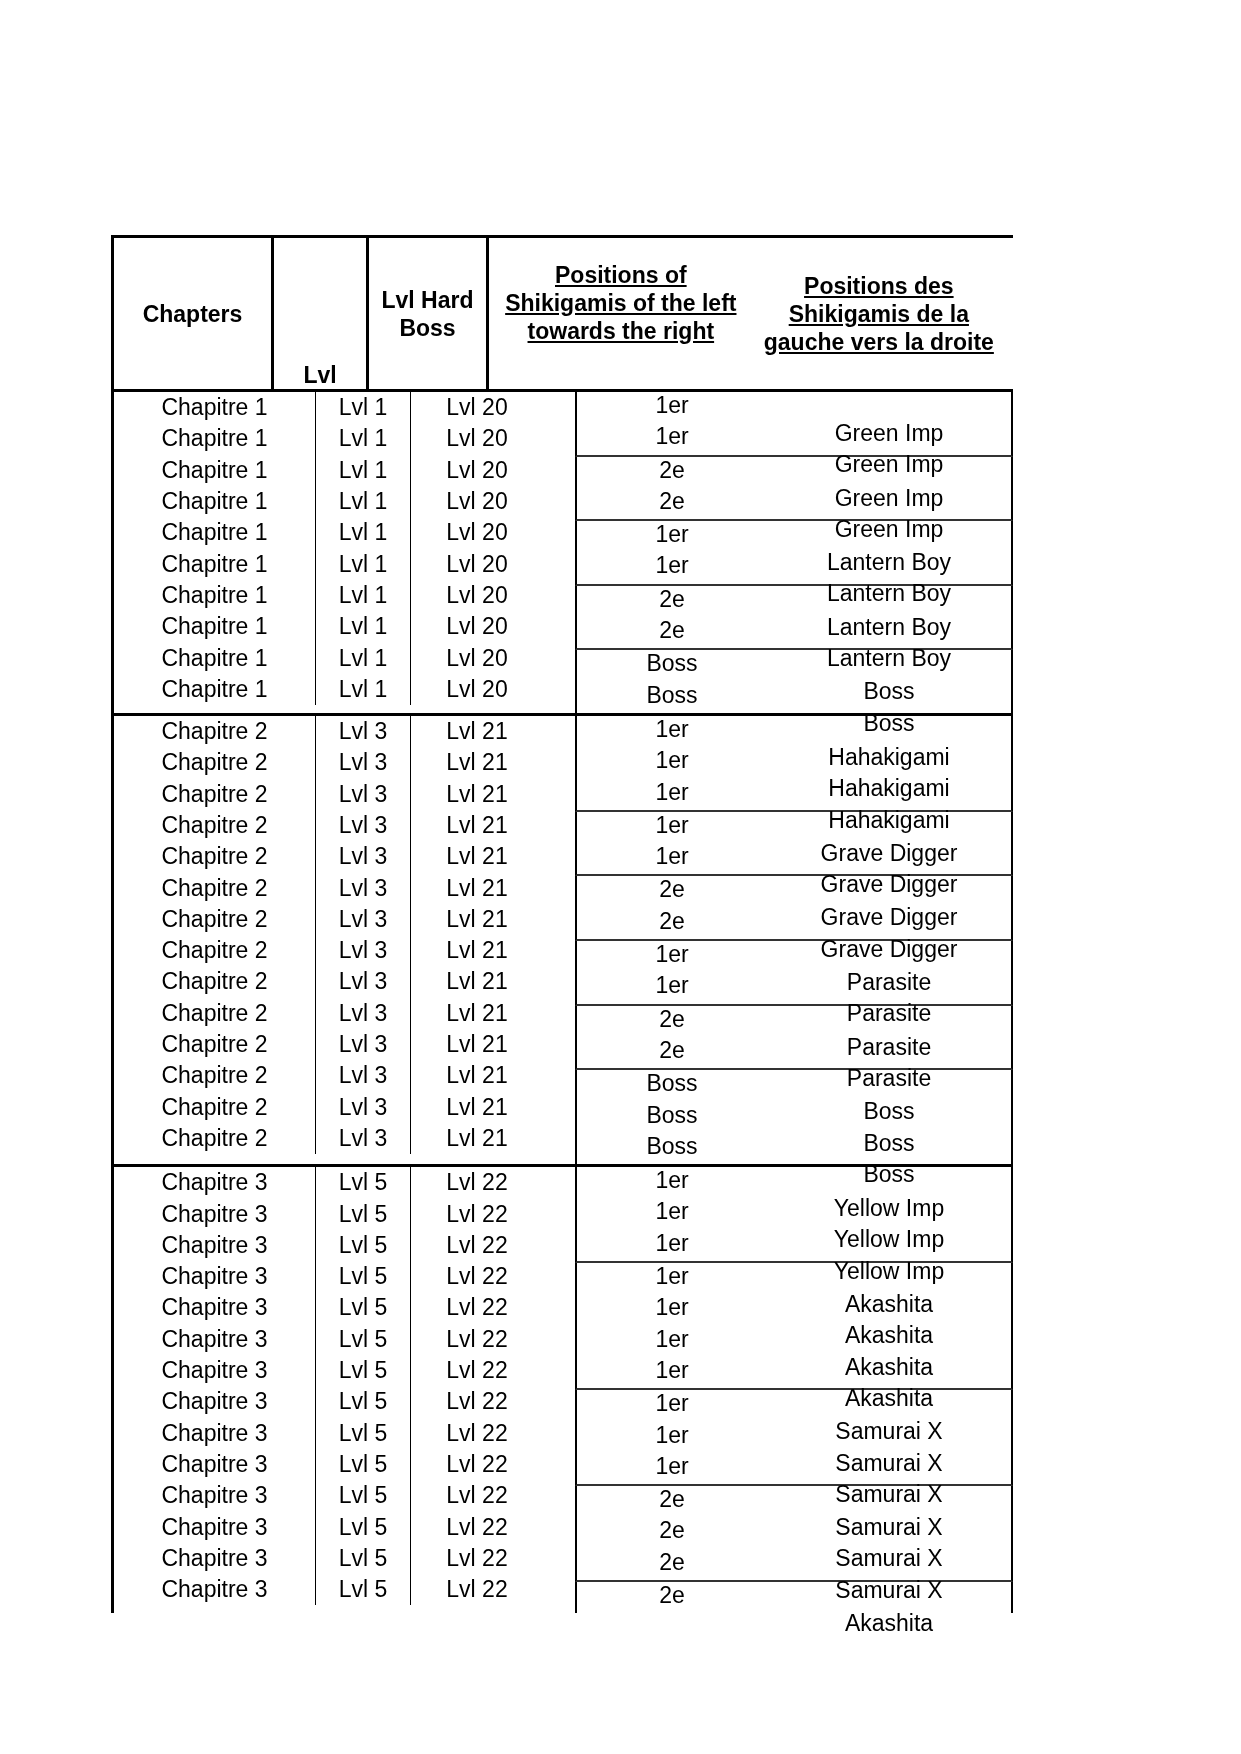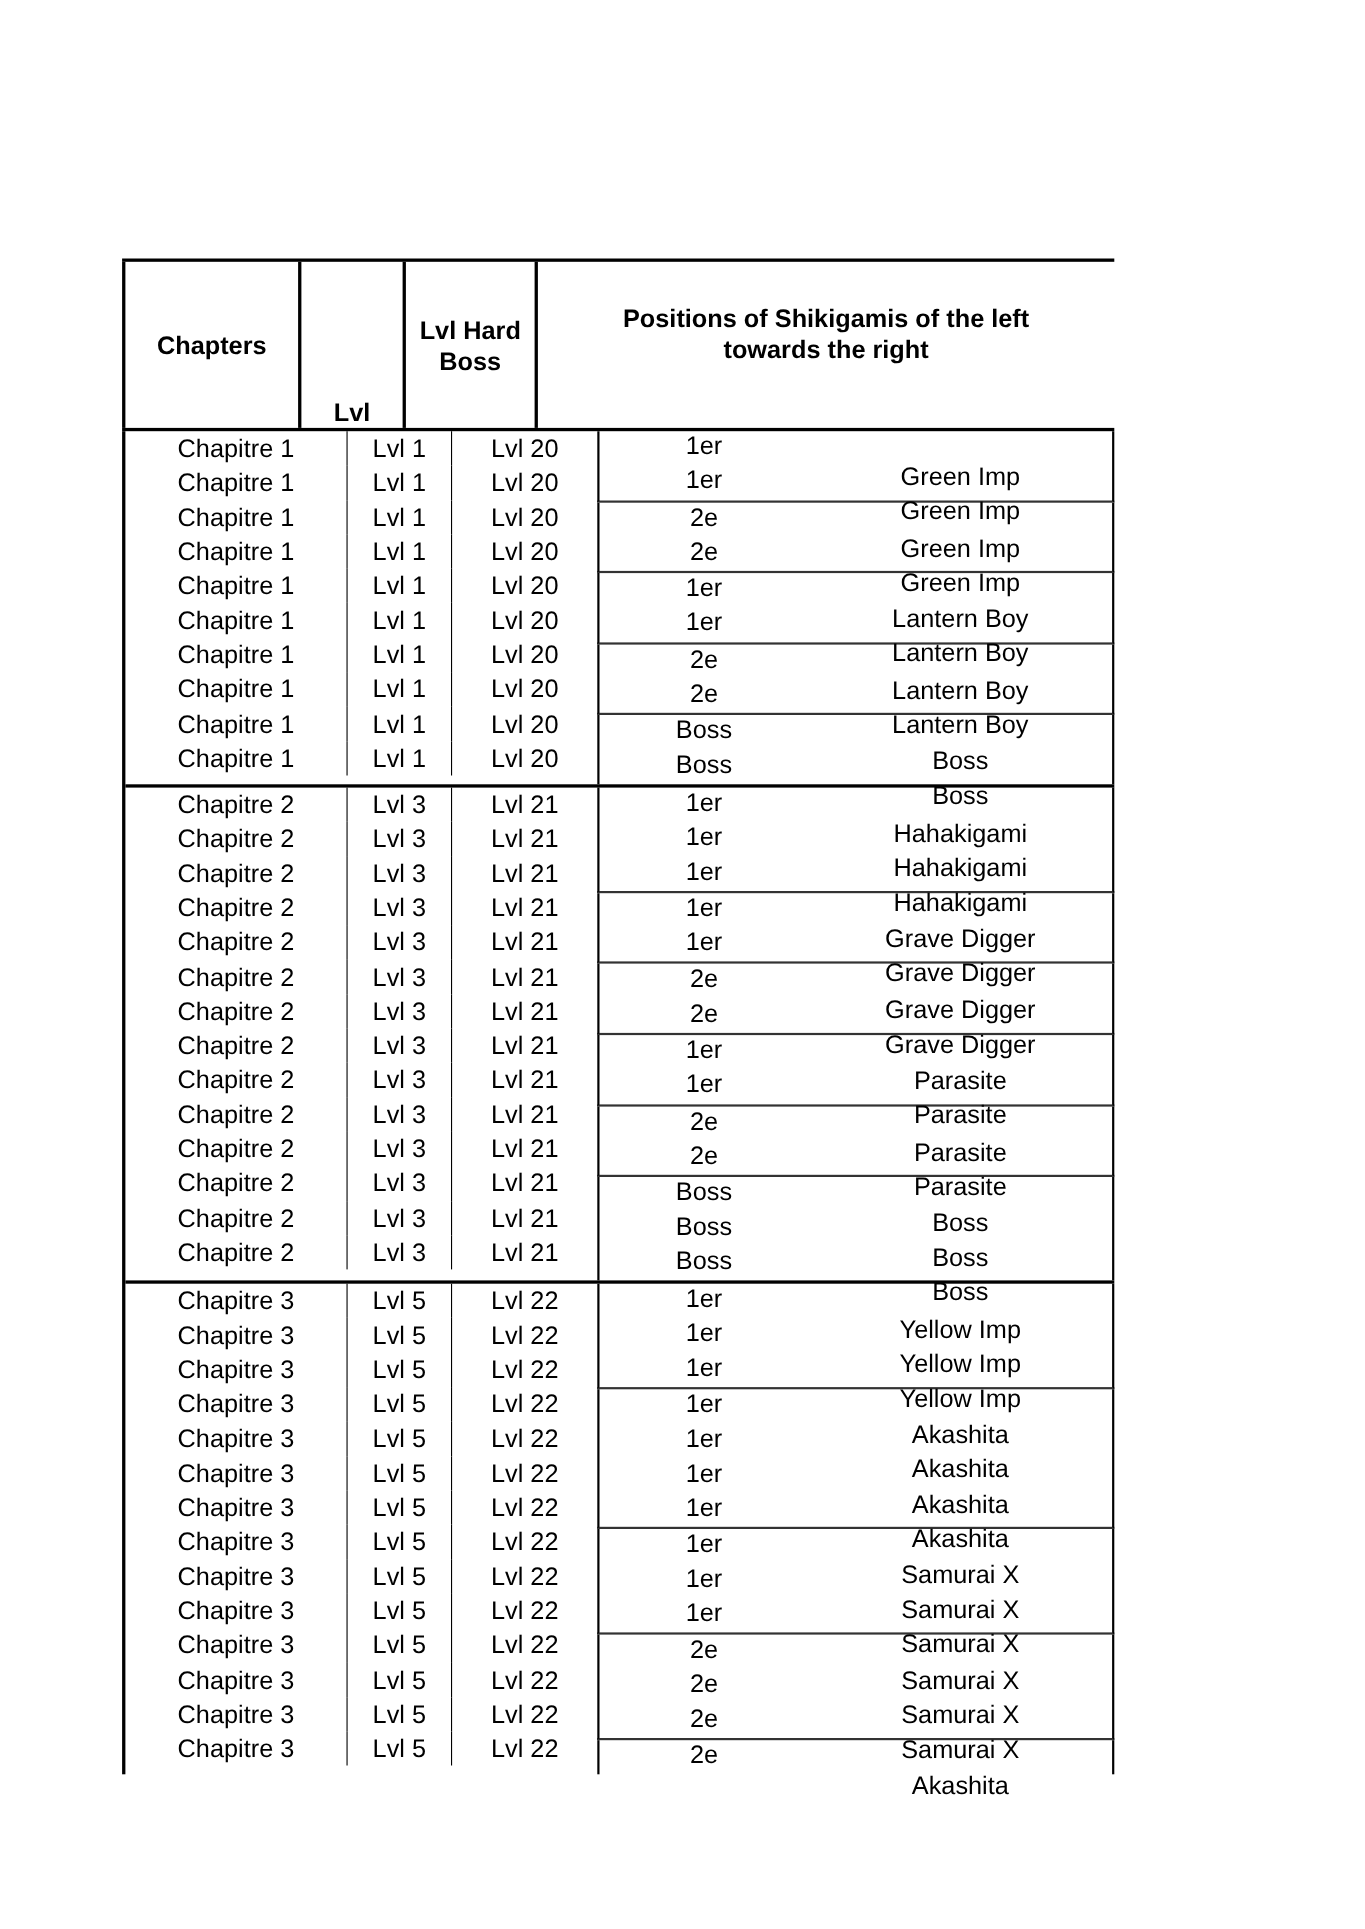--- a/index.html
+++ b/index.html
@@ -7,24 +7,24 @@
          font-family: "Liberation Sans", sans-serif; color: #000; }
   .table { position: absolute; left: 111px; top: 235px; width: 902px; }
   .header { position: relative; height: 157px; border-top: 3px solid #000; border-bottom: 3px solid #000;
             display: flex; box-sizing: border-box; }
   .hcell { box-sizing: border-box; display: flex; align-items: center; justify-content: center;
            text-align: center; font-weight: bold; font-size: 23px; line-height: 28px;
            border-left: 3px solid #000; }
   .h-ch { width: 160px; }
   .h-lvl { width: 95px; align-items: flex-end; }
   .h-hard { width: 120px; }
-  .h-pos { flex: 1; flex-direction: row; border-right: none; padding: 17px 4px; }
+  .h-pos { flex: 1; flex-direction: row; border-right: none; padding: 17px 4px; text-decoration: underline; }
   .h-pos .p1 { margin-bottom: 22px; }
   .body { position: relative; border-left: 3px solid #000; box-sizing: border-box; }
-  .chapter { border-bottom: 3px solid #000; }
+  .chapter { border-bottom: 3px solid #000; gap: 32px; }
   .chapter.last { border-bottom: none; }
   .row { display: flex; height: 31.3px; align-items: center; font-size: 23px; }
   .c { text-align: center; box-sizing: border-box; height: 100%; display: flex; align-items: center; justify-content: center; }
   .c-ch { width: 201px; }
   .c-lvl { width: 95px; border-left: 1px solid #000; }
   .c-hard { width: 133px; border-left: 1px solid #000; }
   .posgroup { border-left: 2px solid #000; border-right: 2px solid #000; }
   .posgroup { border-bottom: 2px solid #333; }
   .chapter .group-last { border-bottom: none; }
   .prow { display: flex; height: 31.3px; align-items: flex-start; font-size: 23px; }
@@ -45,20 +45,21 @@
       </div>
     <div class="hcell h-lvl">
         <span>Lvl</span>
       </div>
     <div class="hcell h-hard" style="flex-direction:column;">
       <span>Lvl Hard</span>
       <span>Boss</span>
     </div>
     <div class="hcell h-pos">
       <div class="p1" style="max-width:380px;">Positions of Shikigamis of the left towards the right</div>
+      <div class="p2" style="max-width:420px;">Positions des Shikigamis de la gauche vers la droite</div>
     </div>
   </div>
   <div class="body" id="table-body">
       <div class="chapter section">
         <div class="left-cols">
           <div class="row">
             <div class="c c-ch">Chapitre 1</div>
             <div class="c c-lvl">Lvl 1</div>
             <div class="c c-hard">Lvl 20</div>
           </div>

